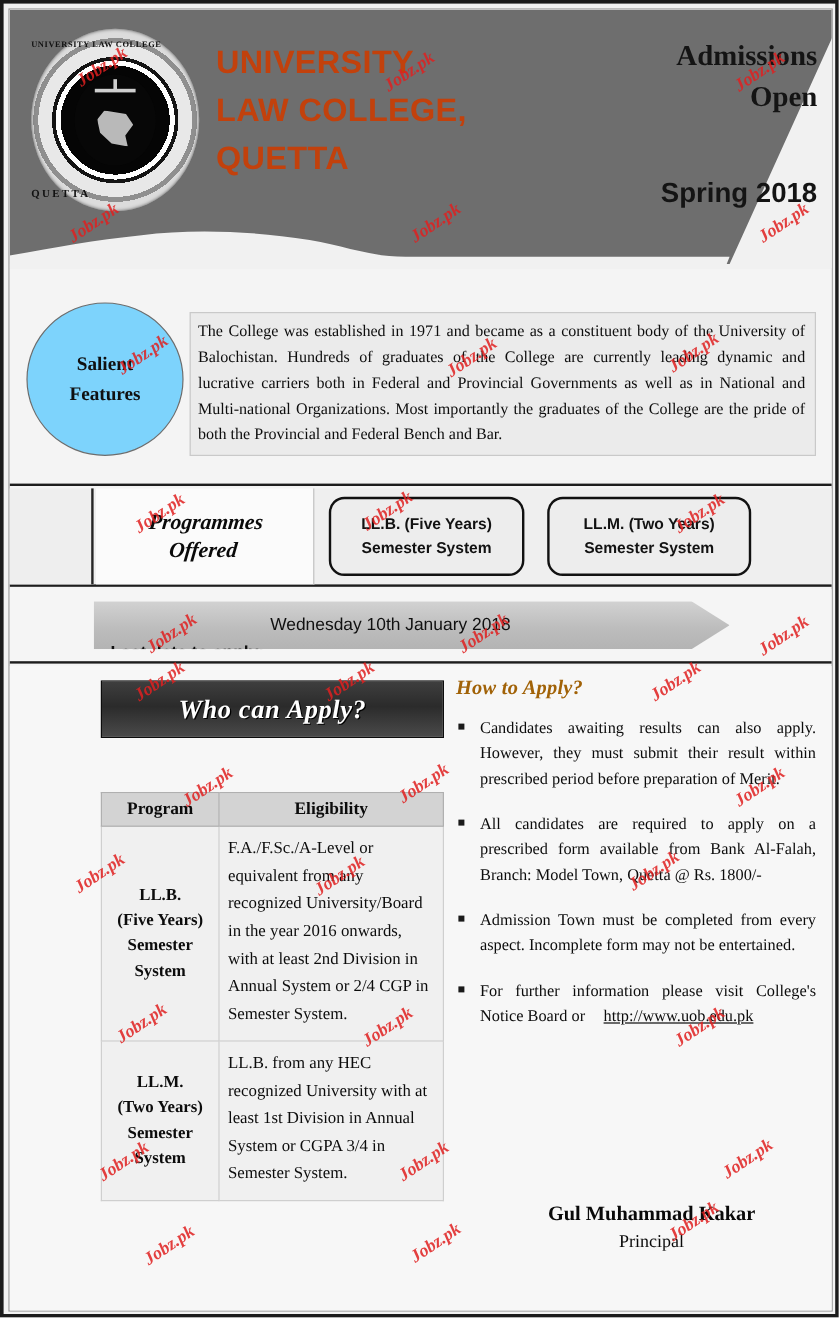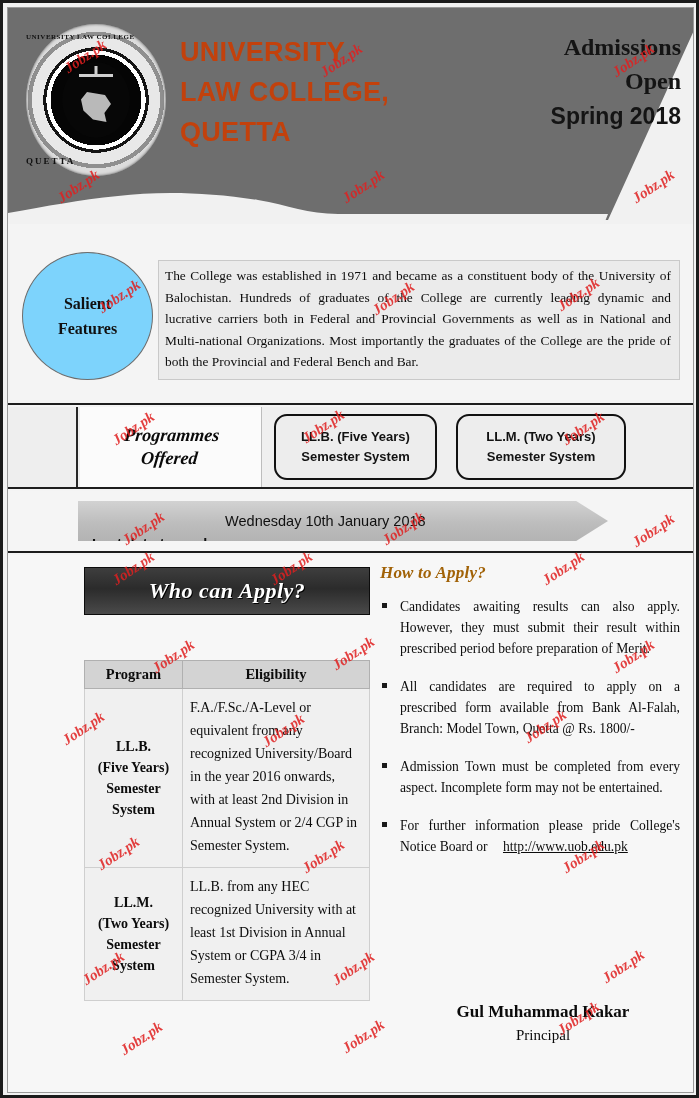--- a/index.html
+++ b/index.html
@@ -130,20 +130,21 @@
     font-family: "Liberation Serif", serif;
     font-weight: bold;
     font-size: 24px;
     line-height: 34px;
   }
   #admissions-block .ln3 {
     font-family: "Liberation Sans", sans-serif;
     font-weight: bold;
     font-size: 23px;
     line-height: 36px;
+    margin-top: 44px;
   }
 
   
   #features-row {
     position: absolute;
     left: 0; top: 216px;
     width: 687px; height: 181px;
     background: #f4f4f4;
     border-bottom: 2px solid #1d1d1d;
   }
@@ -521,21 +522,21 @@
           <li>
             <span class="bullet"></span>
             <span>All candidates are required to apply on a prescribed form available from Bank Al-Falah, Branch: Model Town, Quetta @ Rs. 1800/-</span>
           </li>
           <li>
             <span class="bullet"></span>
             <span>Admission Town must be completed from every aspect. Incomplete form may not be entertained.</span>
           </li>
           <li>
             <span class="bullet"></span>
-            <span>For further information please pride College's Notice Board or</span>
+            <span>For further information please visit College's Notice Board or</span>
             <a class="how-link" href="#">http://www.uob.edu.pk</a>
           </li>
         </ul>
       </div>
 
       <div id="signature">
         <div id="sign-name">Gul Muhammad Kakar</div>
         <div id="sign-role">Principal</div>
       </div>
 

